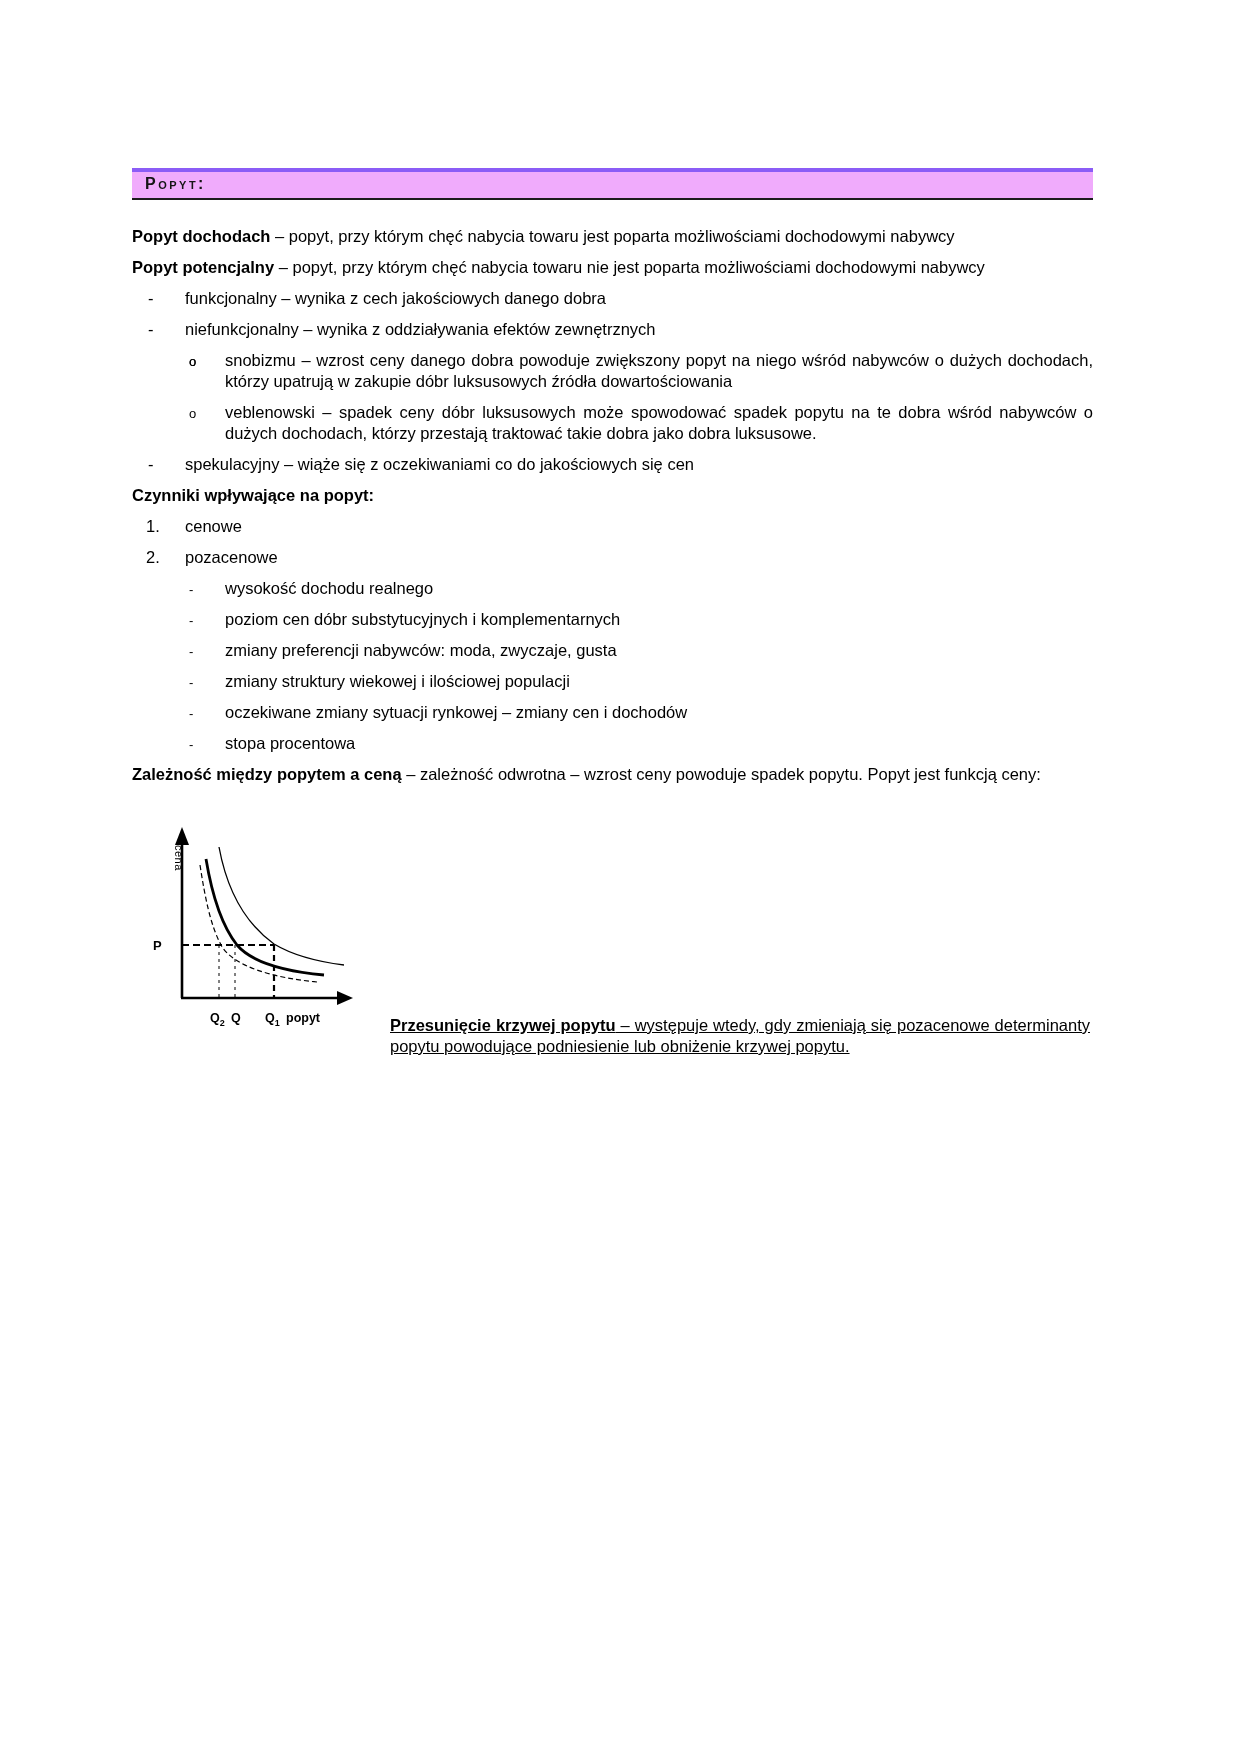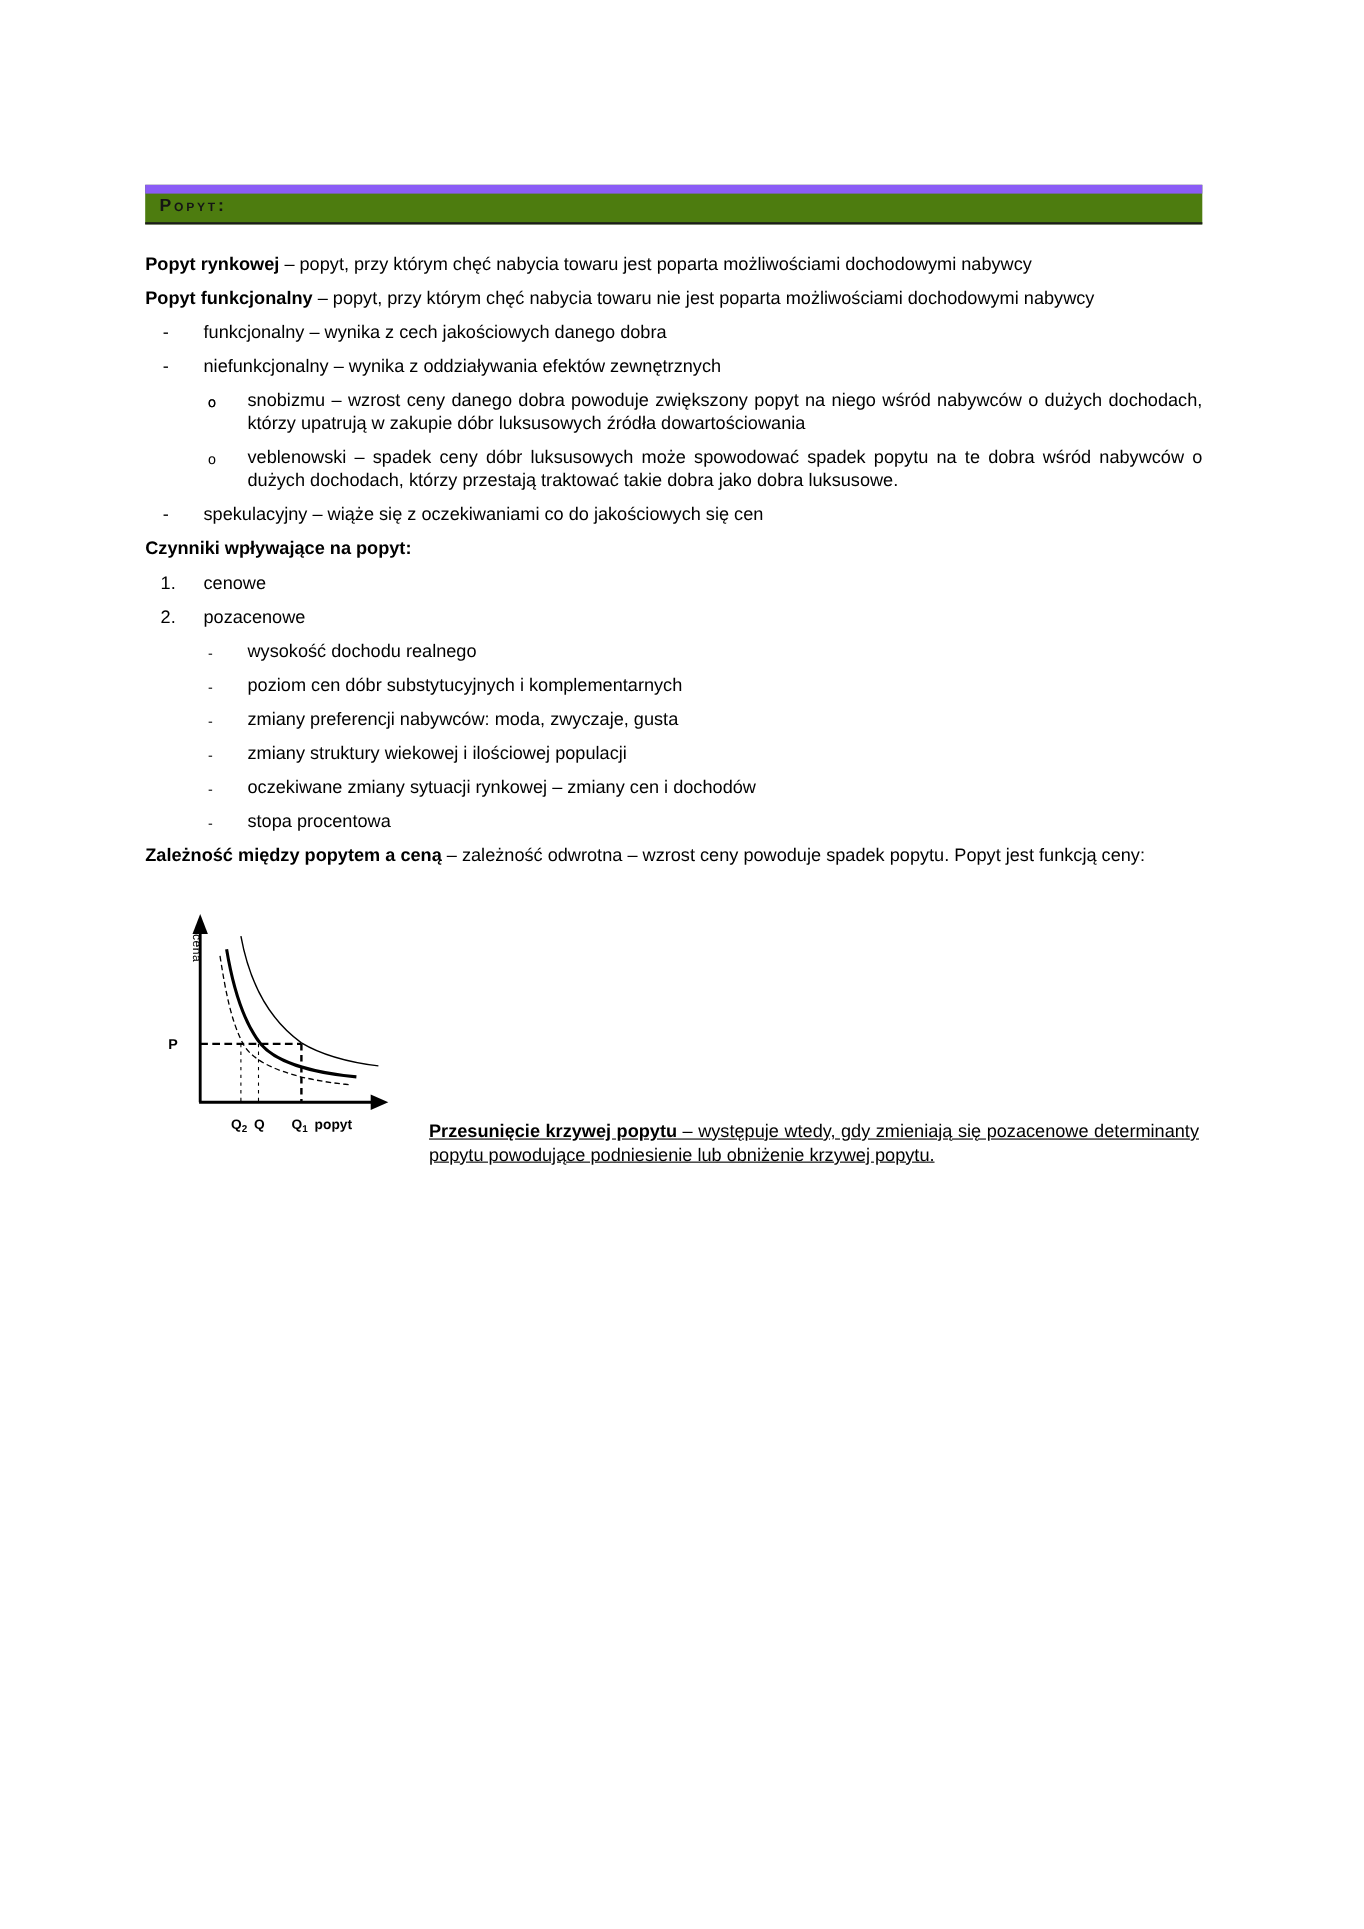--- a/index.html
+++ b/index.html
@@ -1,20 +1,20 @@
 <!DOCTYPE html>
 <html><head>
 <meta charset="utf-8">
 <style>
   html,body { margin:0; padding:0; background:#ffffff; }
   body { width:1240px; height:1754px; font-family:"Liberation Sans", sans-serif; color:#000; }
   .page { position:relative; width:1240px; height:1754px; overflow:hidden; }
   .content { position:absolute; left:132px; top:168px; width:961px; }
 
-  .band { background:#4d7c0f; border-top:8px solid #8b5cf6; border-bottom:2px solid #1c1c1c;
+  .band { background:#f0abfc; border-top:4px solid #8b5cf6; border-bottom:2px solid #1c1c1c;
           height:23px; padding:3px 0 0 13px; box-sizing:content-box; }
   .band-title { font-variant:small-caps; font-weight:bold; font-size:16px; letter-spacing:2.5px; color:#151515; }
 
   .body-text { margin-top:26px; font-size:16.5px; line-height:21px; }
   .para { margin:0 0 10px 0; }
   b { font-weight:bold; }
 
   .li { position:relative; margin:0 0 10px 0; }
   .lvl1 { padding-left:53px; }
   .lvl1 > .marker { position:absolute; left:16px; top:0; }
@@ -35,22 +35,22 @@
 
 <div class="page">
   <div class="content">
 
     <div class="band">
       <span class="band-title">Popyt:</span>
     </div>
 
     <div class="body-text">
 
-      <p class="para"><b>Popyt rynkowej</b><span> – popyt, przy którym chęć nabycia towaru jest poparta możliwościami dochodowymi nabywcy</span></p>
-      <p class="para"><b>Popyt funkcjonalny</b><span> – popyt, przy którym chęć nabycia towaru nie jest poparta możliwościami dochodowymi nabywcy</span></p>
+      <p class="para"><b>Popyt dochodach</b><span> – popyt, przy którym chęć nabycia towaru jest poparta możliwościami dochodowymi nabywcy</span></p>
+      <p class="para"><b>Popyt potencjalny</b><span> – popyt, przy którym chęć nabycia towaru nie jest poparta możliwościami dochodowymi nabywcy</span></p>
 
 
       <div class="li lvl1"><span class="marker">-</span><span>funkcjonalny – wynika z cech jakościowych danego dobra</span></div>
       <div class="li lvl1"><span class="marker">-</span><span>niefunkcjonalny – wynika z oddziaływania efektów zewnętrznych</span></div>
       <div class="li lvl2"><span class="marker">o</span></div>
       <div class="li lvl2"><span class="marker">o</span><span>snobizmu – wzrost ceny danego dobra powoduje zwiększony popyt na niego wśród nabywców o dużych dochodach, którzy upatrują w zakupie dóbr luksusowych źródła dowartościowania</span></div>
       <div class="li lvl2"><span class="marker">o</span><span>veblenowski – spadek ceny dóbr luksusowych może spowodować spadek popytu na te dobra wśród nabywców o dużych dochodach, którzy przestają traktować takie dobra jako dobra luksusowe.</span></div>
       <div class="li lvl1"><span class="marker">-</span><span>spekulacyjny – wiąże się z oczekiwaniami co do jakościowych się cen</span></div>
 
       <p class="para"><b>Czynniki wpływające na popyt:</b></p>

